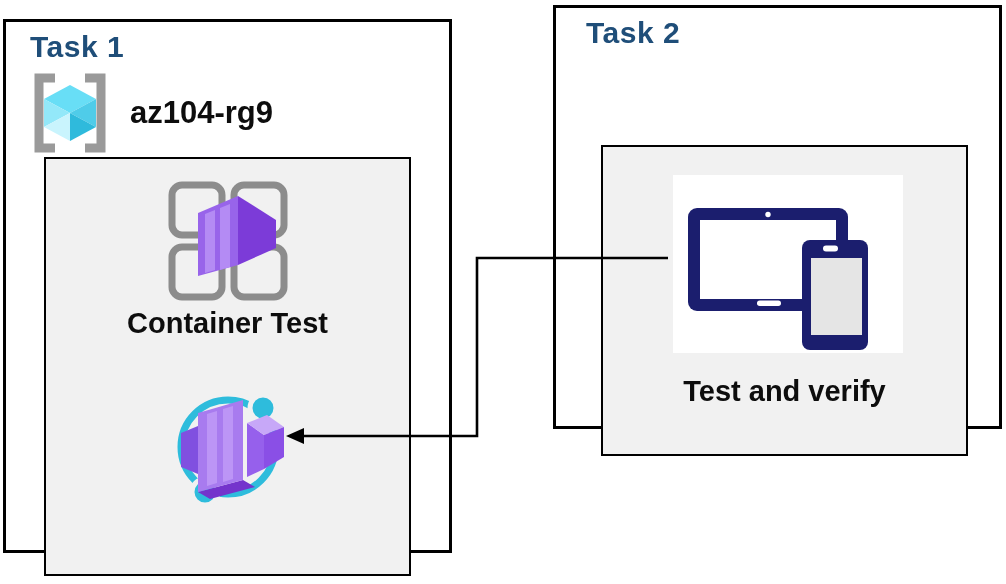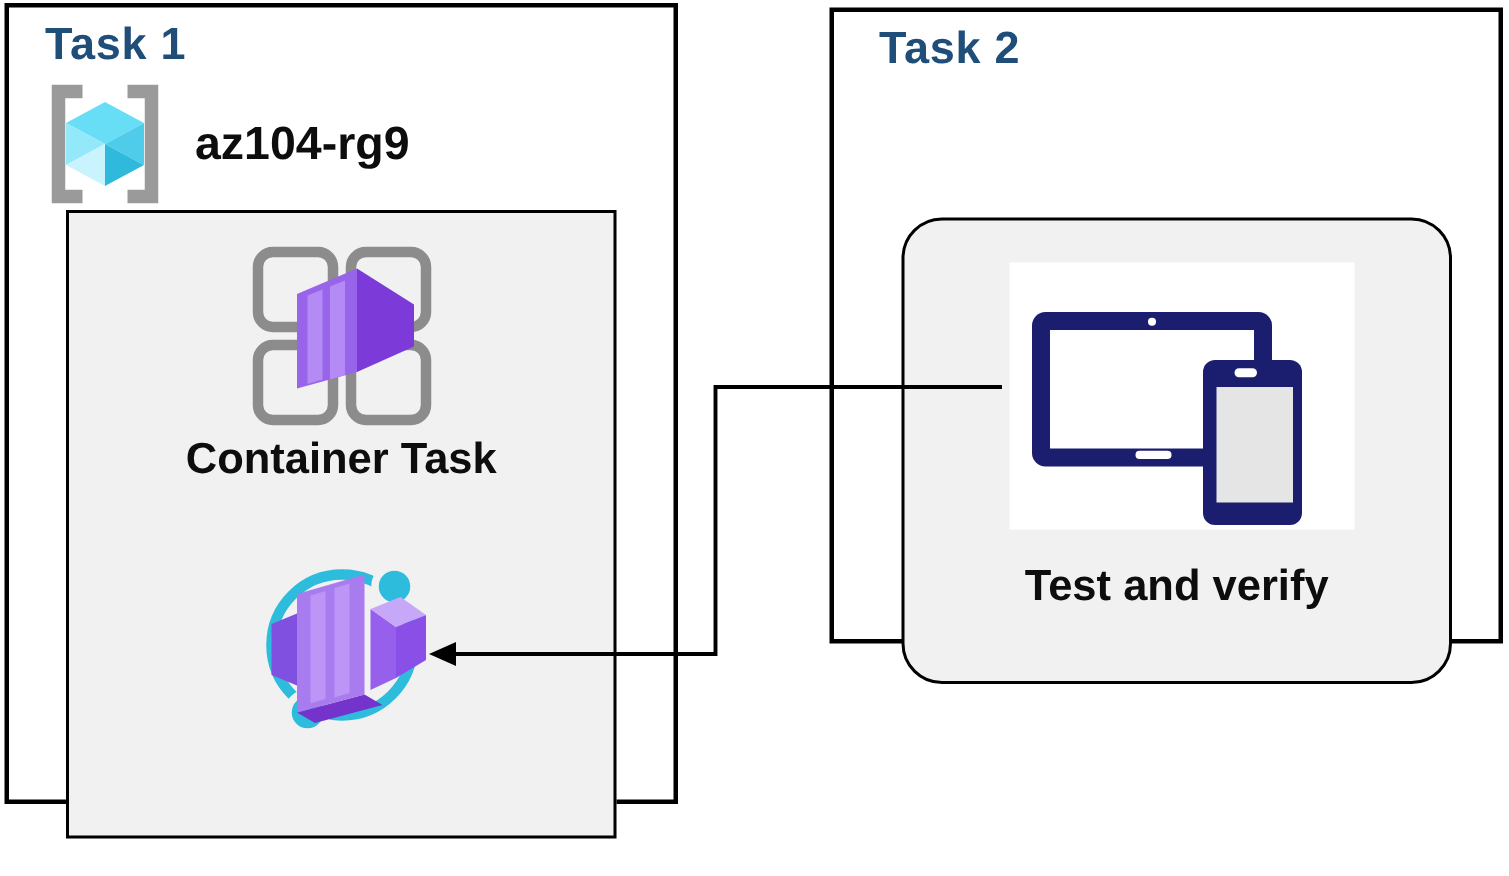--- a/index.html
+++ b/index.html
@@ -14,21 +14,21 @@
     height: 584px;
     background: #ffffff;
     overflow: hidden;
   }
   .task-box {
     position: absolute;
     background: #ffffff;
     border: 3px solid #000000;
     box-sizing: border-box;
   }
-  #task1-box { left: 3px;   top: 2px; width: 449px; height: 534px; }
+  #task1-box { left: 3px;   top: 19px; width: 449px; height: 534px; }
   #task2-box { left: 553px; top: 5px; width: 449px; height: 424px; }
   .task-title {
     position: absolute;
     left: 24px;
     top: 8px;
     color: #1F4E79;
     font-size: 30px;
     font-weight: bold;
     letter-spacing: 0.5px;
     white-space: nowrap;
@@ -48,21 +48,21 @@
     font-weight: bold;
     white-space: nowrap;
   }
   .inner-box {
     position: absolute;
     background: #F1F1F1;
     border: 2.5px solid #000000;
     box-sizing: border-box;
   }
   #task1-inner { left: 38px; top: 135px; width: 367px; height: 419px; }
-  #task2-inner { left: 45px; top: 137px; width: 367px; height: 311px; border-radius: 27px; }
+  #task2-inner { left: 45px; top: 137px; width: 367px; height: 311px; }
   .icon-holder {
     position: absolute;
     display: flex;
     justify-content: center;
     width: 100%;
   }
   .diagram-label {
     position: absolute;
     width: 100%;
     text-align: center;
@@ -121,21 +121,21 @@
           <rect x="10" y="70" width="50" height="50" rx="10" fill="none" stroke="#8C8C8C" stroke-width="7"></rect>
           <rect x="72" y="70" width="50" height="50" rx="10" fill="none" stroke="#8C8C8C" stroke-width="7"></rect>
           <polygon points="36,36 76,19 76,88 36,99" fill="#9864EA"></polygon>
           <polygon points="43,37 53,33 53,93 43,96" fill="#B48BF4"></polygon>
           <polygon points="58,31 68,27 68,90 58,93" fill="#B48BF4"></polygon>
           <polygon points="76,19 114,43 114,71 76,88" fill="#7C3BD8"></polygon>
         </svg>
       </div>
 
       <div id="cae-label" class="diagram-label">
-        <div>Container Task</div>
+        <div>Container Test</div>
       </div>
 
       <div id="ca-icon-holder" class="icon-holder">
         <svg width="126" height="122" viewBox="0 0 126 122">
           <circle cx="63" cy="60" r="47" fill="none" stroke="#2EBCDC" stroke-width="7"></circle>
           <circle cx="98" cy="21" r="13" fill="#2EBCDC" stroke="#F1F1F1" stroke-width="5"></circle>
           <circle cx="40" cy="105" r="13" fill="#2EBCDC" stroke="#F1F1F1" stroke-width="5"></circle>
           <polygon points="16,46 33,39 33,87 16,80" fill="#8050E0"></polygon>
           <polygon points="33,105 78,93 90,100 45,112" fill="#7434CC"></polygon>
           <polygon points="33,26 78,13 78,93 33,105" fill="#A87BEF"></polygon>

